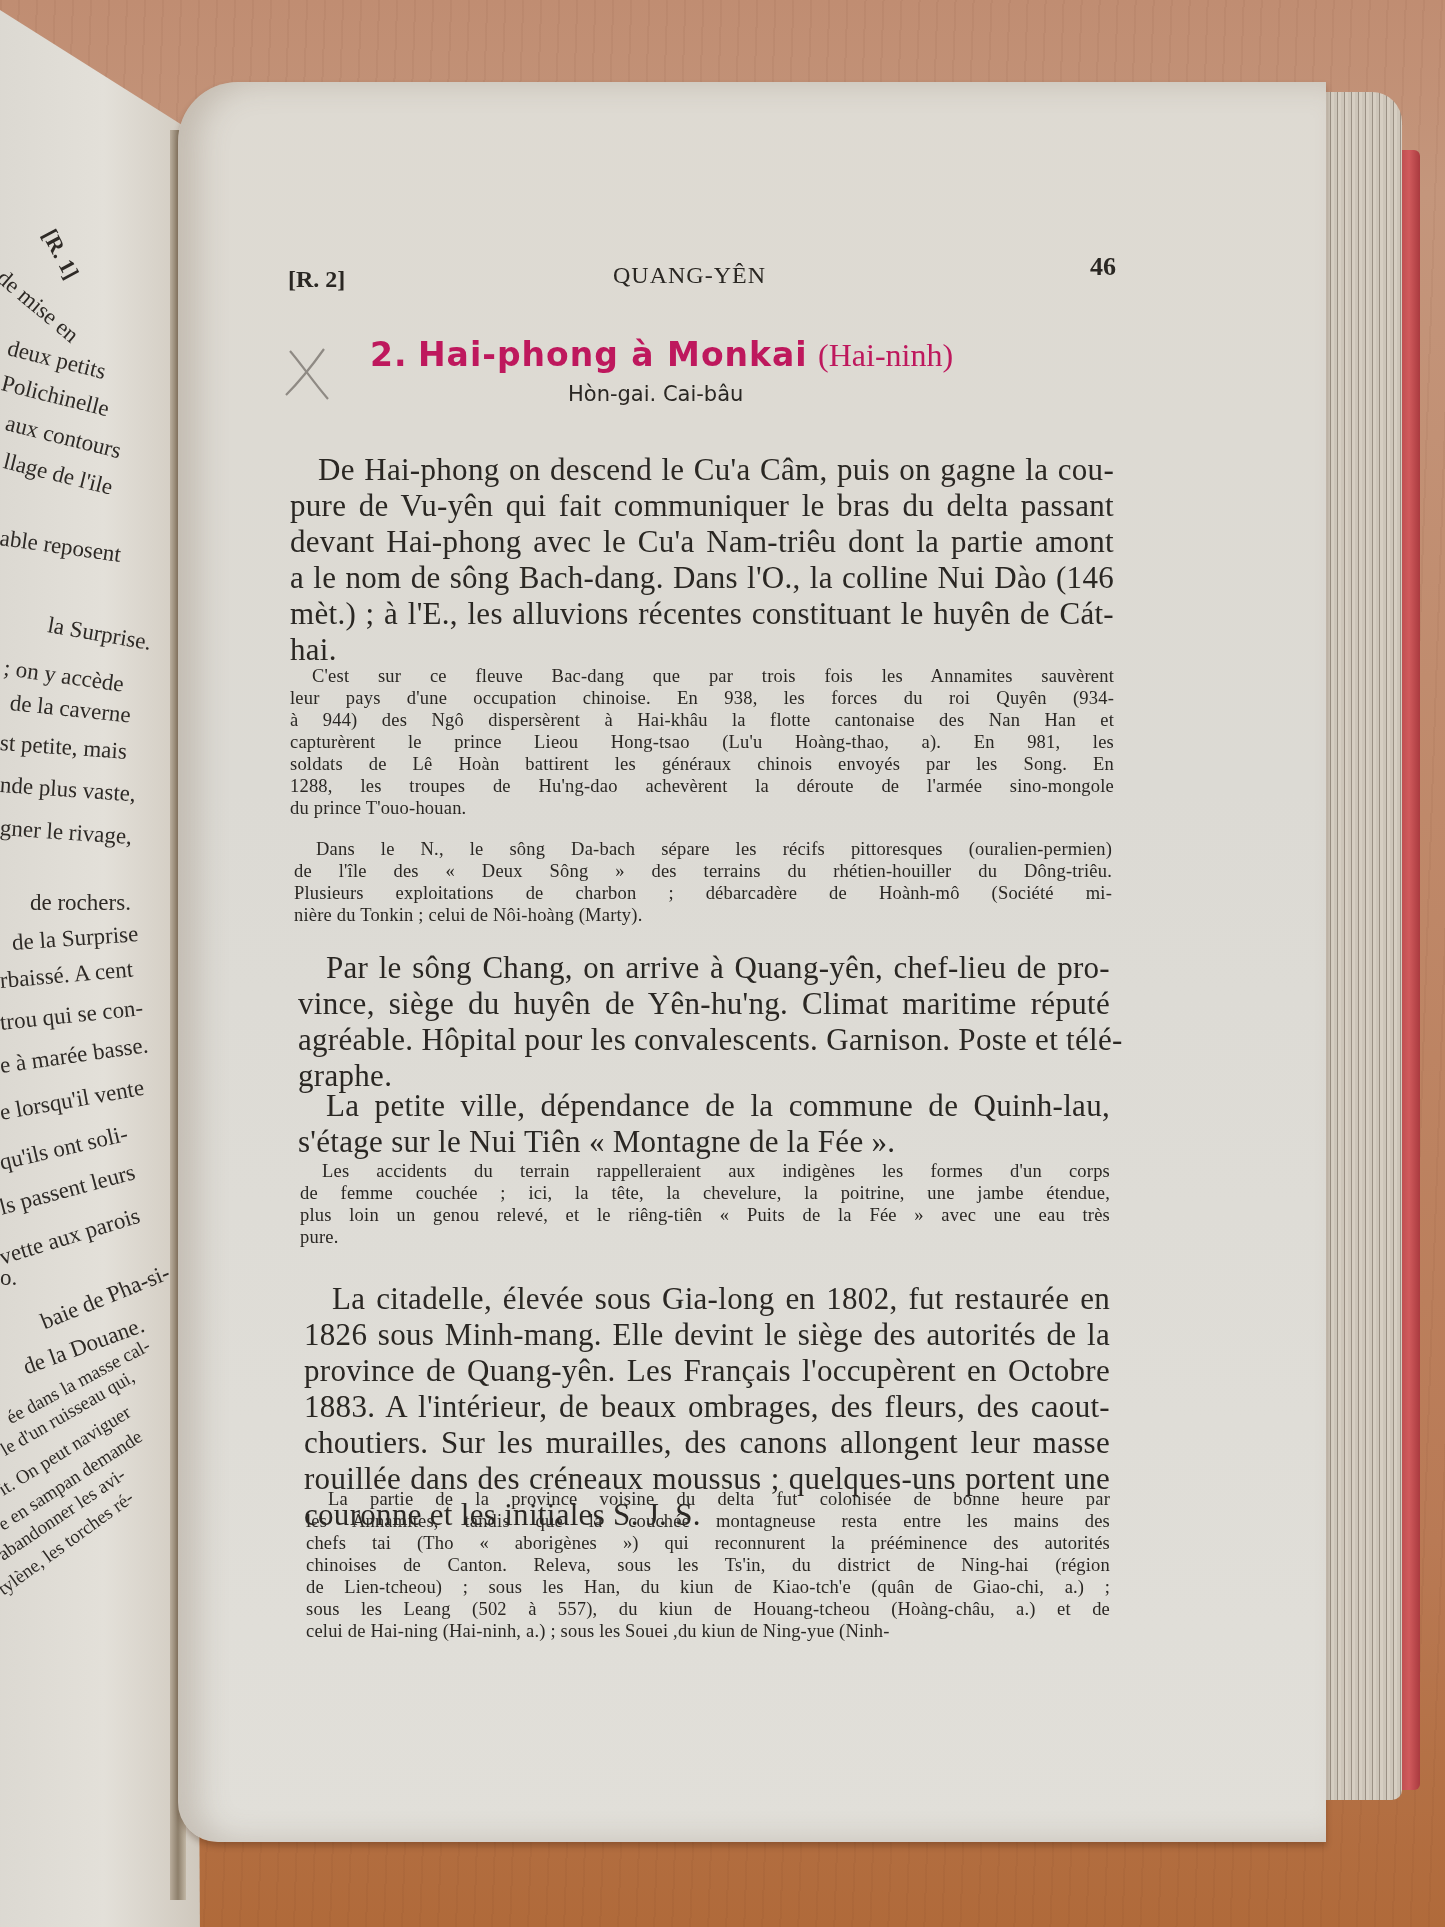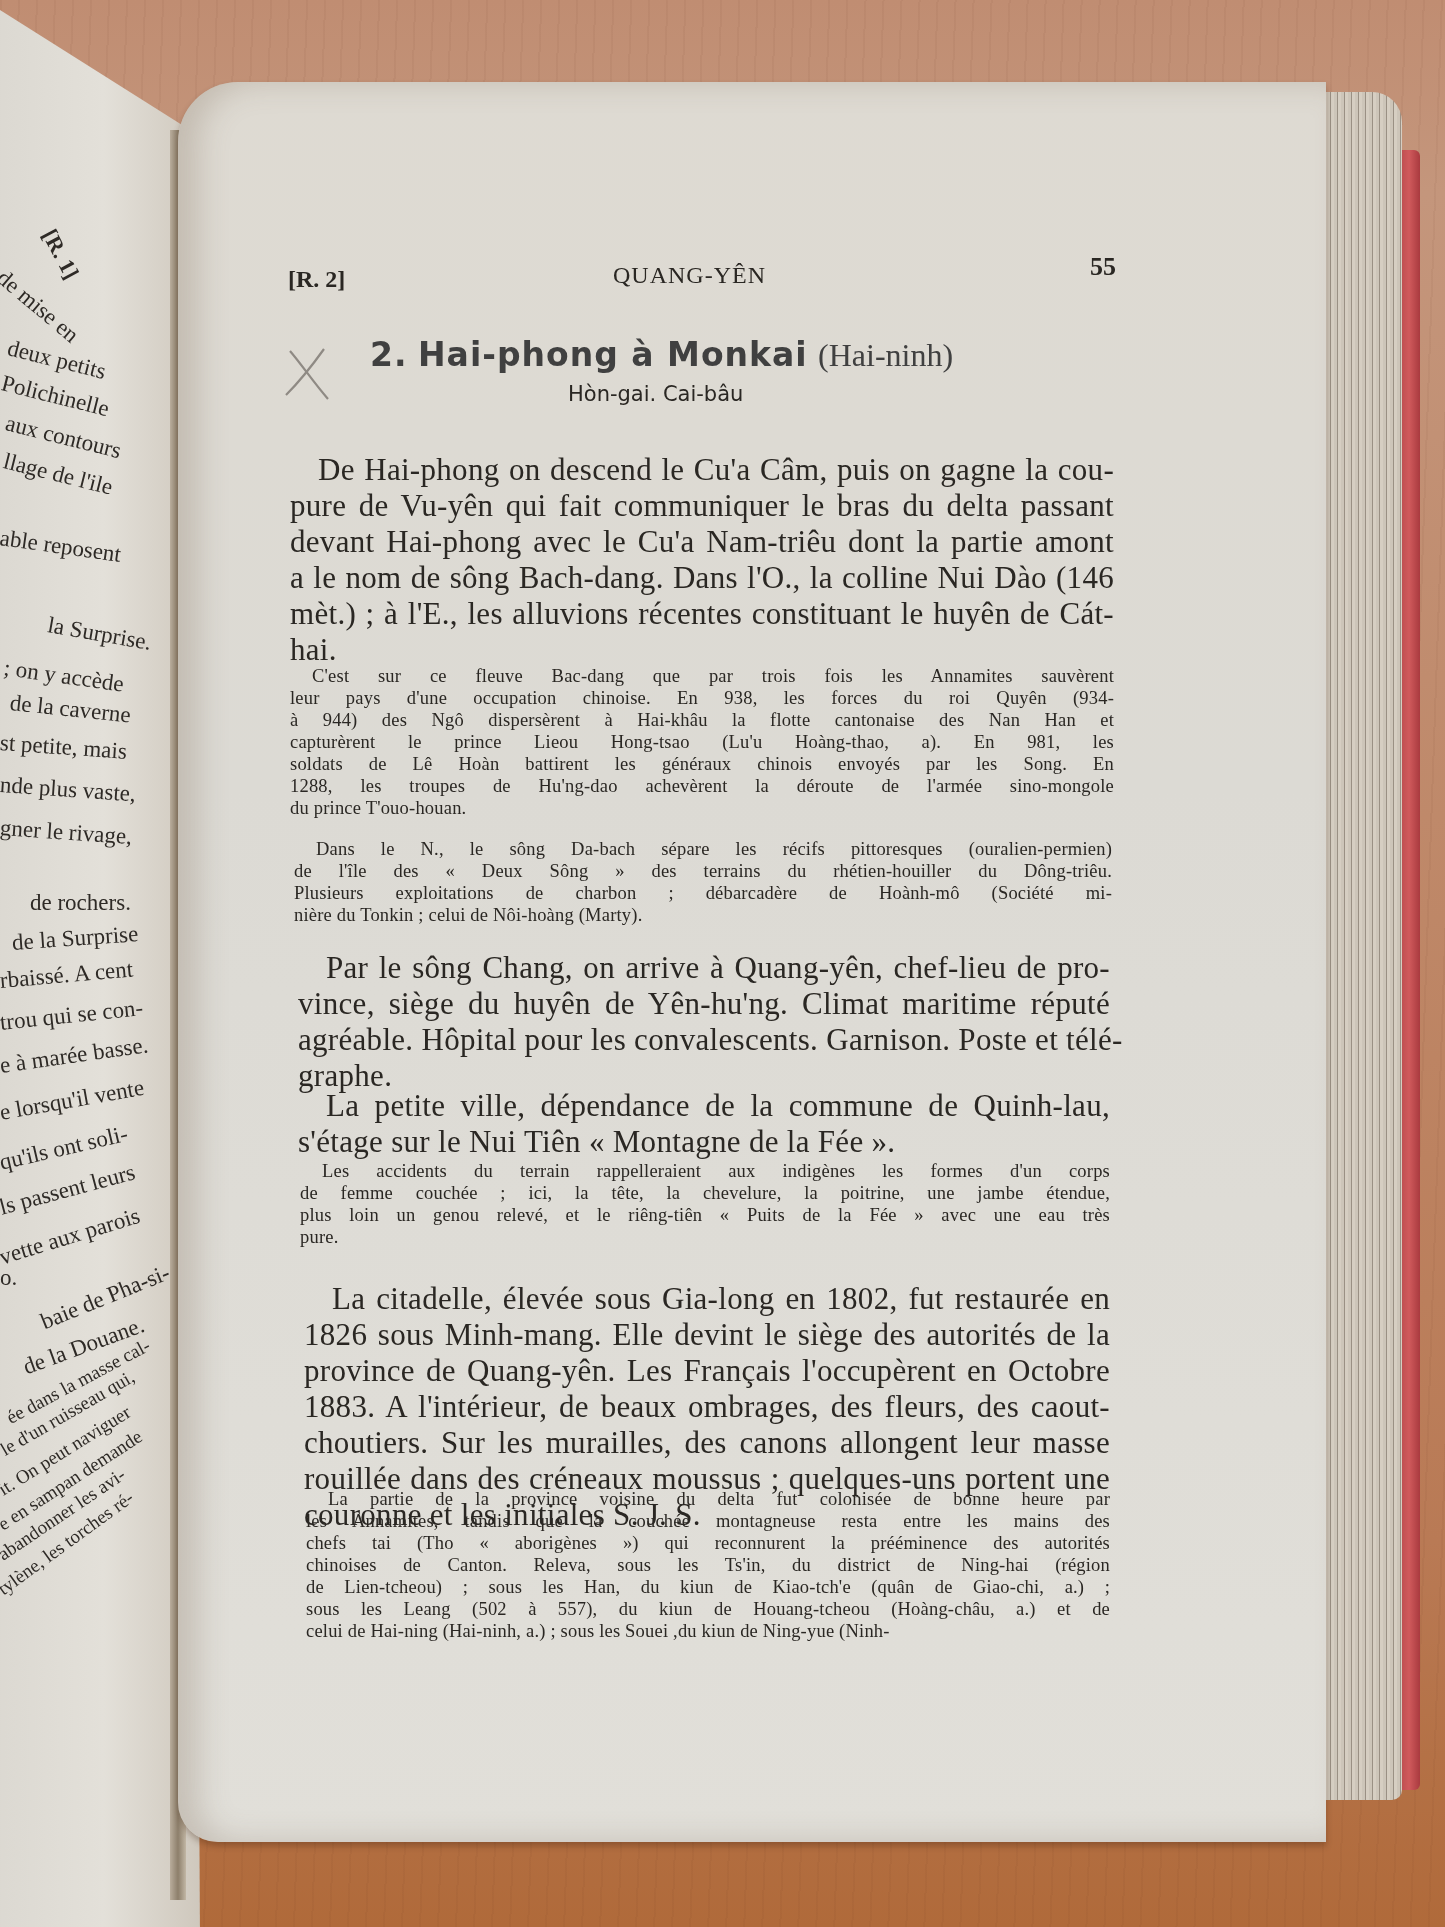--- a/index.html
+++ b/index.html
@@ -52,21 +52,21 @@
     position:absolute; left:288px; top:262px; width:828px; height:40px;
     font-family:"Liberation Serif", serif; color:#2a2723;
   }
   .rh-left { position:absolute; left:0; top:4px; font-size:24px; font-weight:bold; }
   .rh-center { position:absolute; left:325px; top:0; font-size:24px; letter-spacing:1px; }
   .rh-right { position:absolute; right:0; top:-10px; font-size:26px; font-weight:bold; }
   .pencil-x {
     position:absolute; left:284px; top:345px; width:48px; height:56px;
   }
   .title {
-    position:absolute; left:370px; top:335px; font-size:33px; color:#404040; white-space:nowrap;
+    position:absolute; left:370px; top:335px; font-size:33px; color:#be185d; white-space:nowrap;
   }
   .title b { font-family:"DejaVu Sans", sans-serif; font-weight:bold; letter-spacing:1px; }
   .title span.paren { font-family:"Liberation Serif", serif; font-size:32px; }
   .subtitle {
     position:absolute; left:568px; top:382px; font-size:21px; font-family:"DejaVu Sans", sans-serif; color:#2a2723;
   }
   .para {
     position:absolute; text-align:justify; text-align-last:auto; color:#2a2723;
     font-family:"Liberation Serif", serif;
   }
@@ -118,21 +118,21 @@
 <div class="left-gutter"></div>
 
 <div class="spine-red"></div>
 <div class="page-stack"></div>
 
 <div class="page"></div>
 
 <div class="running-head">
   <span class="rh-left">[R. 2]</span>
   <span class="rh-center">QUANG-YÊN</span>
-  <span class="rh-right">55</span>
+  <span class="rh-right">46</span>
 </div>
 
 <svg class="pencil-x" viewBox="0 0 48 56">
   <path d="M6 6 C 18 20, 30 38, 44 54" stroke="#8f8a84" stroke-width="2.2" fill="none"></path>
   <path d="M40 4 C 30 18, 18 34, 2 50" stroke="#8f8a84" stroke-width="2.2" fill="none"></path>
 </svg>
 
 <div class="title">
   <b>2.</b>
   <b>Hai-phong à Monkai</b>

